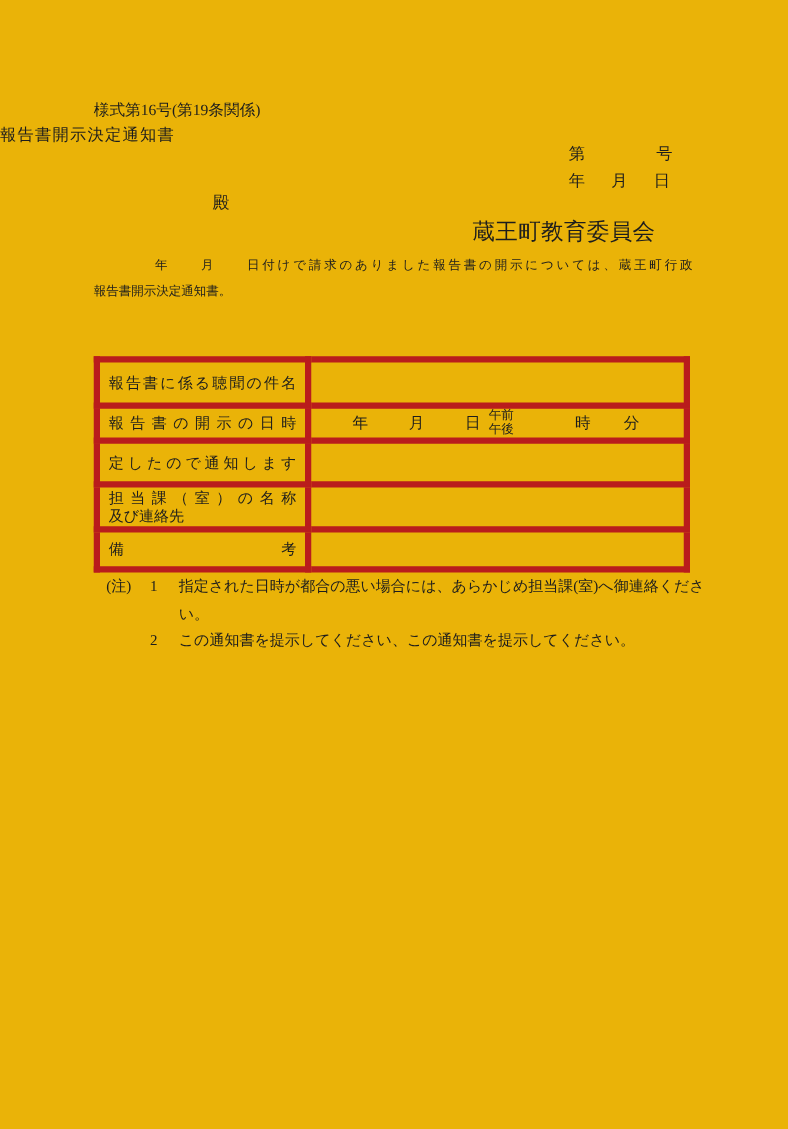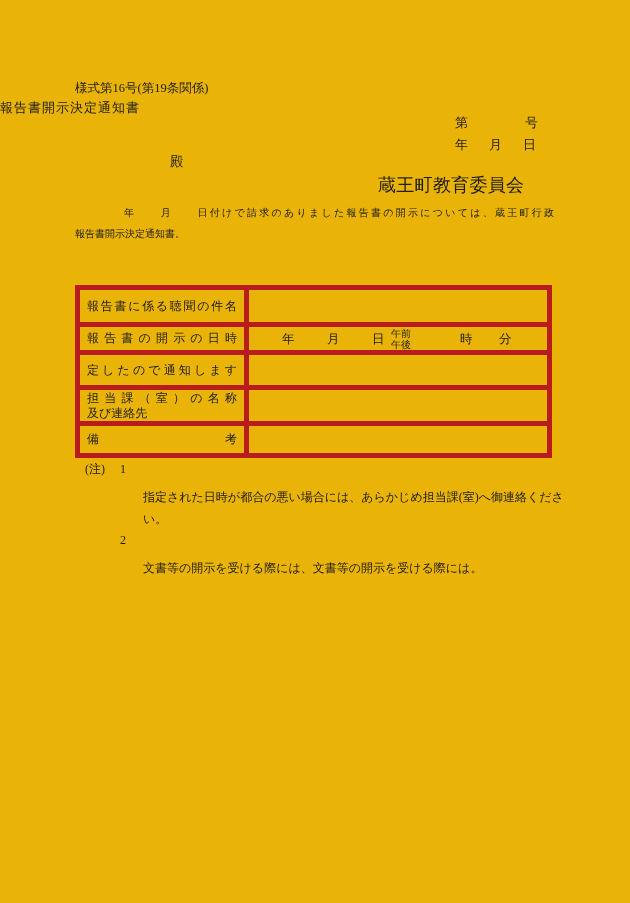--- a/index.html
+++ b/index.html
@@ -41,21 +41,21 @@
   .dtp.mo  { left:78px; }
   .dtp.d   { left:123px; }
   .dtp.ap  { left:142px; font-size:10px; line-height:11.5px; }
   .dtp.h   { left:211px; }
   .dtp.mi  { left:250px; }
 
   .notes { left:85px; top:459px; font-size:12px; line-height:21.5px; }
   .note-row { display:flex; align-items:flex-start; }
   .note-marker { width:35px; flex:0 0 35px; }
   .note-num { width:23px; flex:0 0 23px; }
-  .note-text { width:424px;margin-top:28px; }
+  .note-text { width:424px; }
 </style>
 </head>
 <body>
 
 <div class="page">
 
   <div class="abs form-number">様式第16号(第19条関係)</div>
 
   <div class="abs doc-title">報告書開示決定通知書</div>
 
@@ -142,18 +142,18 @@
       <span class="note-num">1</span>
       <span class="note-text">
         <div>指定された日時が都合の悪い場合には、あらかじめ担当課(室)へ御連絡くださ</div>
         <div>い。</div>
       </span>
     </div>
     <div class="note-row">
       <span class="note-marker"></span>
       <span class="note-num">2</span>
       <span class="note-text">
-        <div>文書等の開示を受ける際には、文書等の開示を受ける際には。</div>
+        <div>この通知書を提示してください、この通知書を提示してください。</div>
       </span>
     </div>
   </div>
 
 </div>
 
 </body></html>

